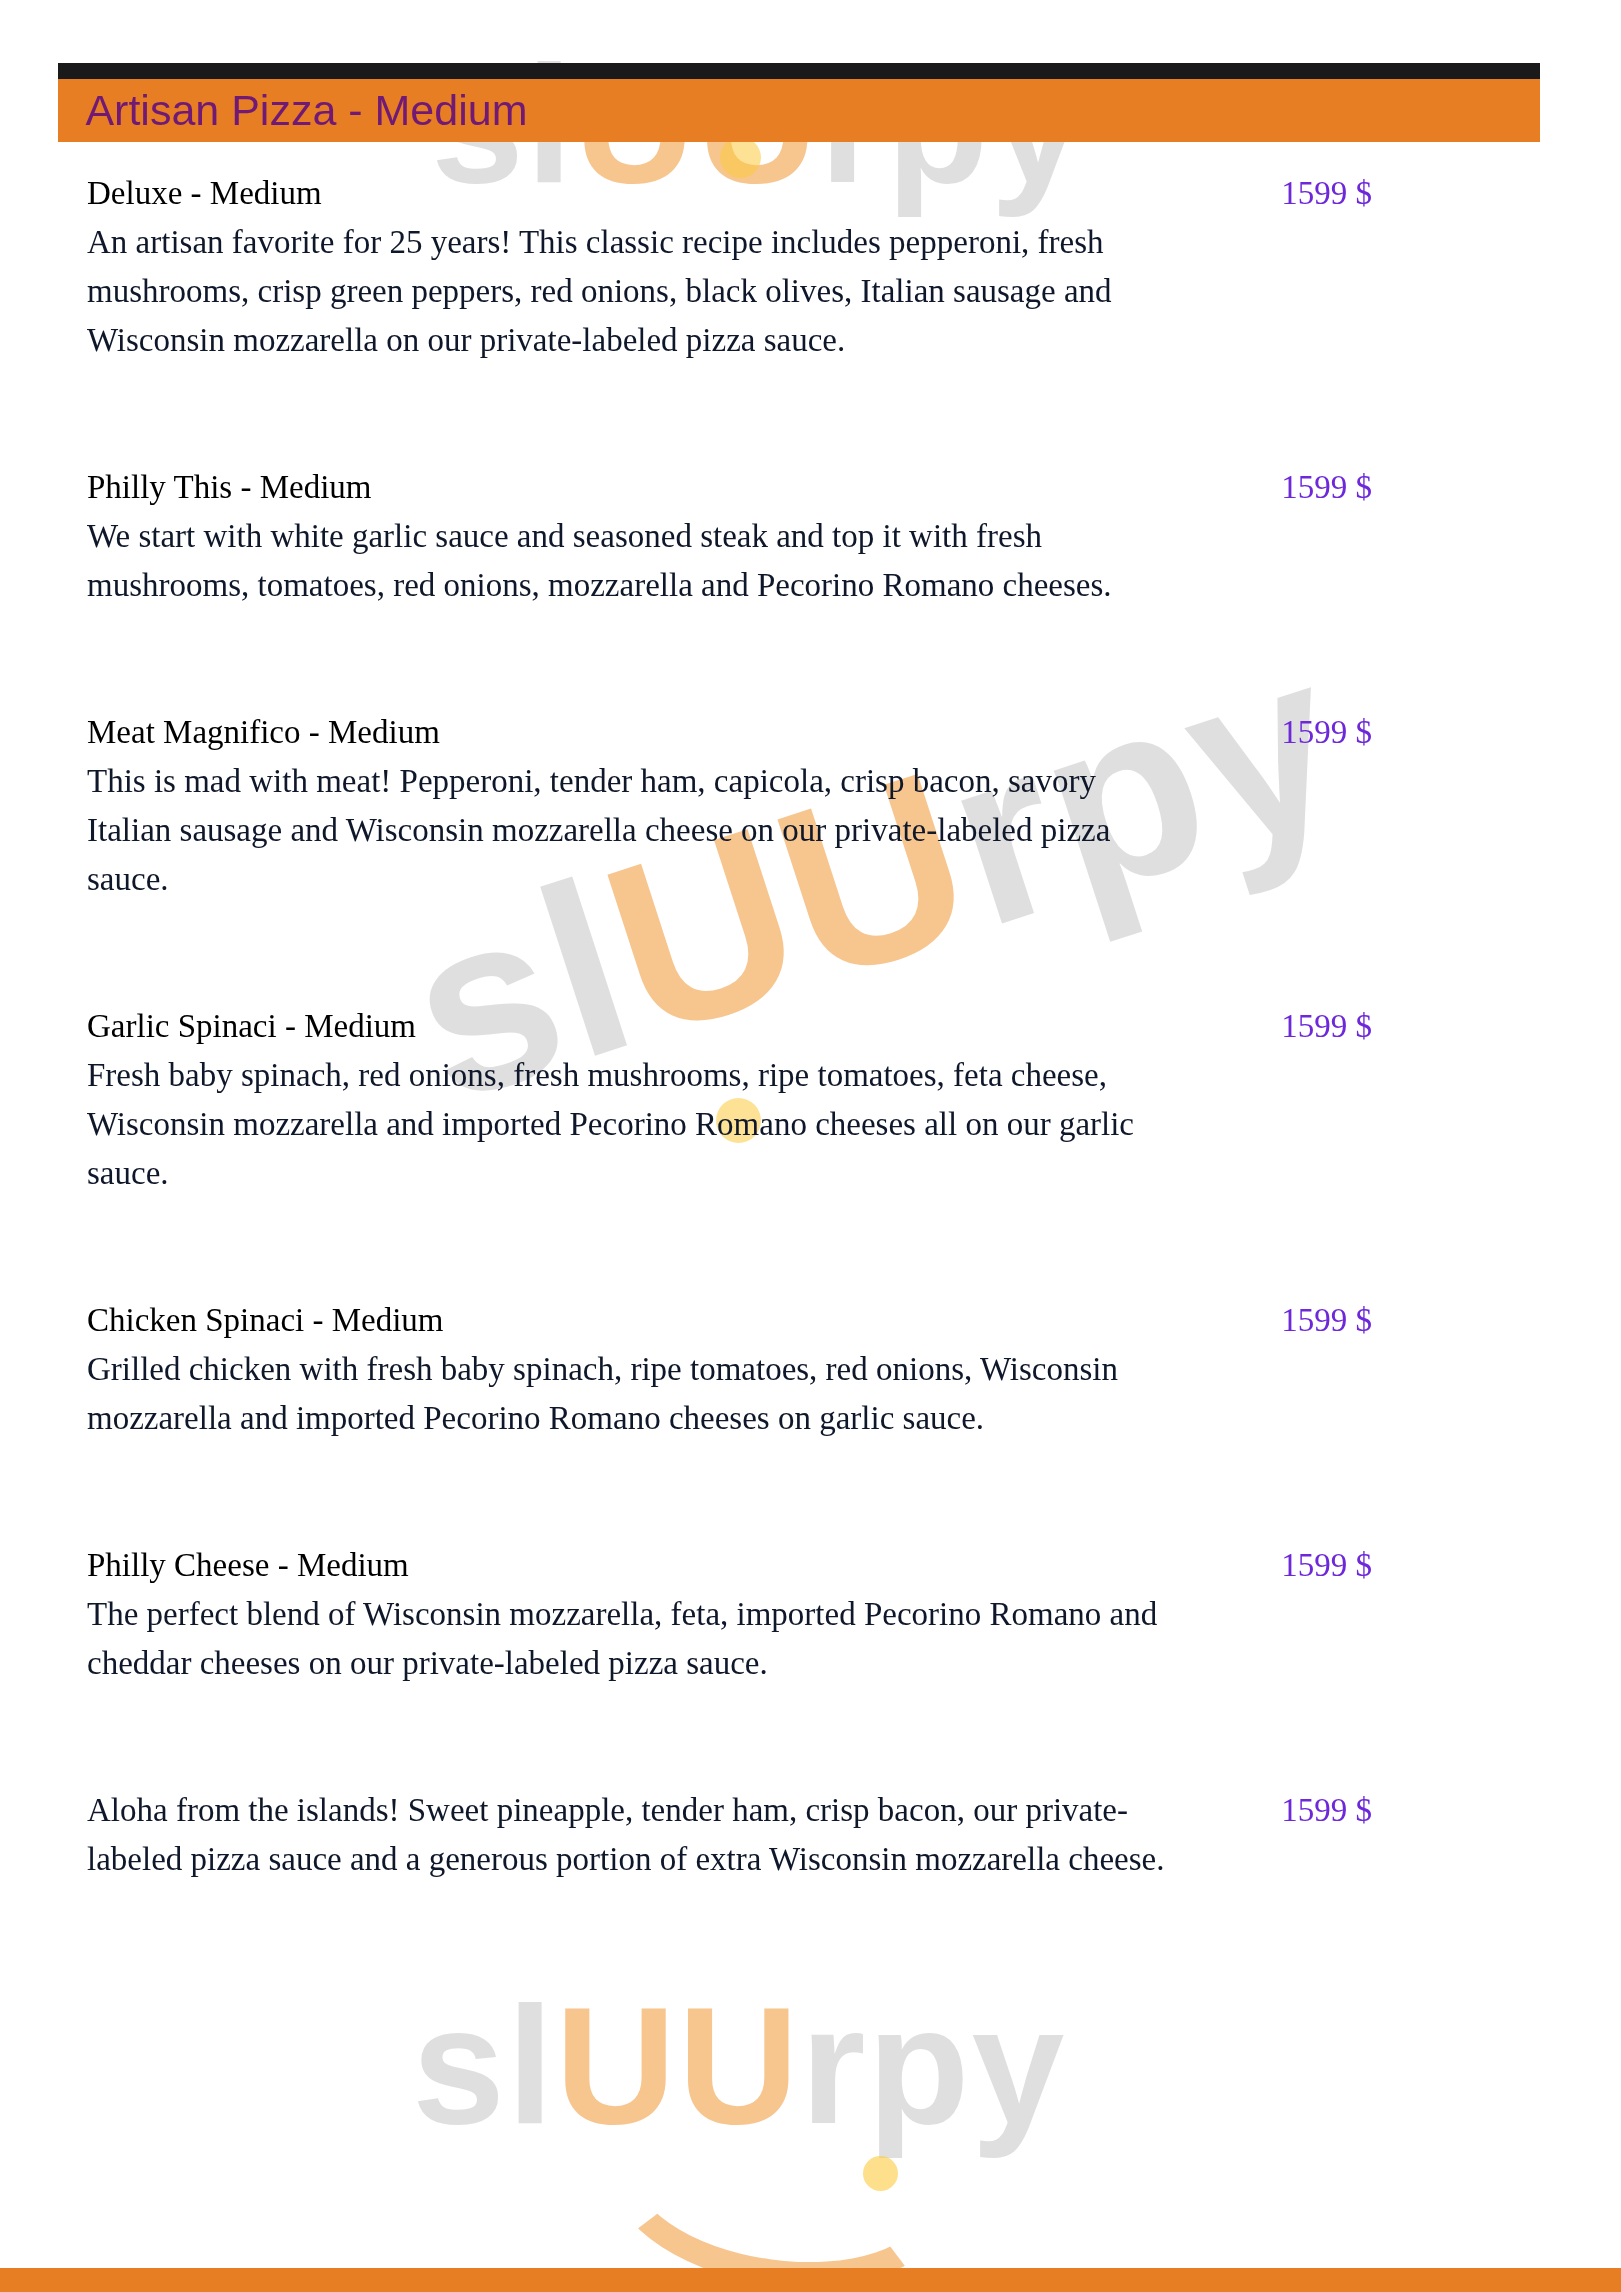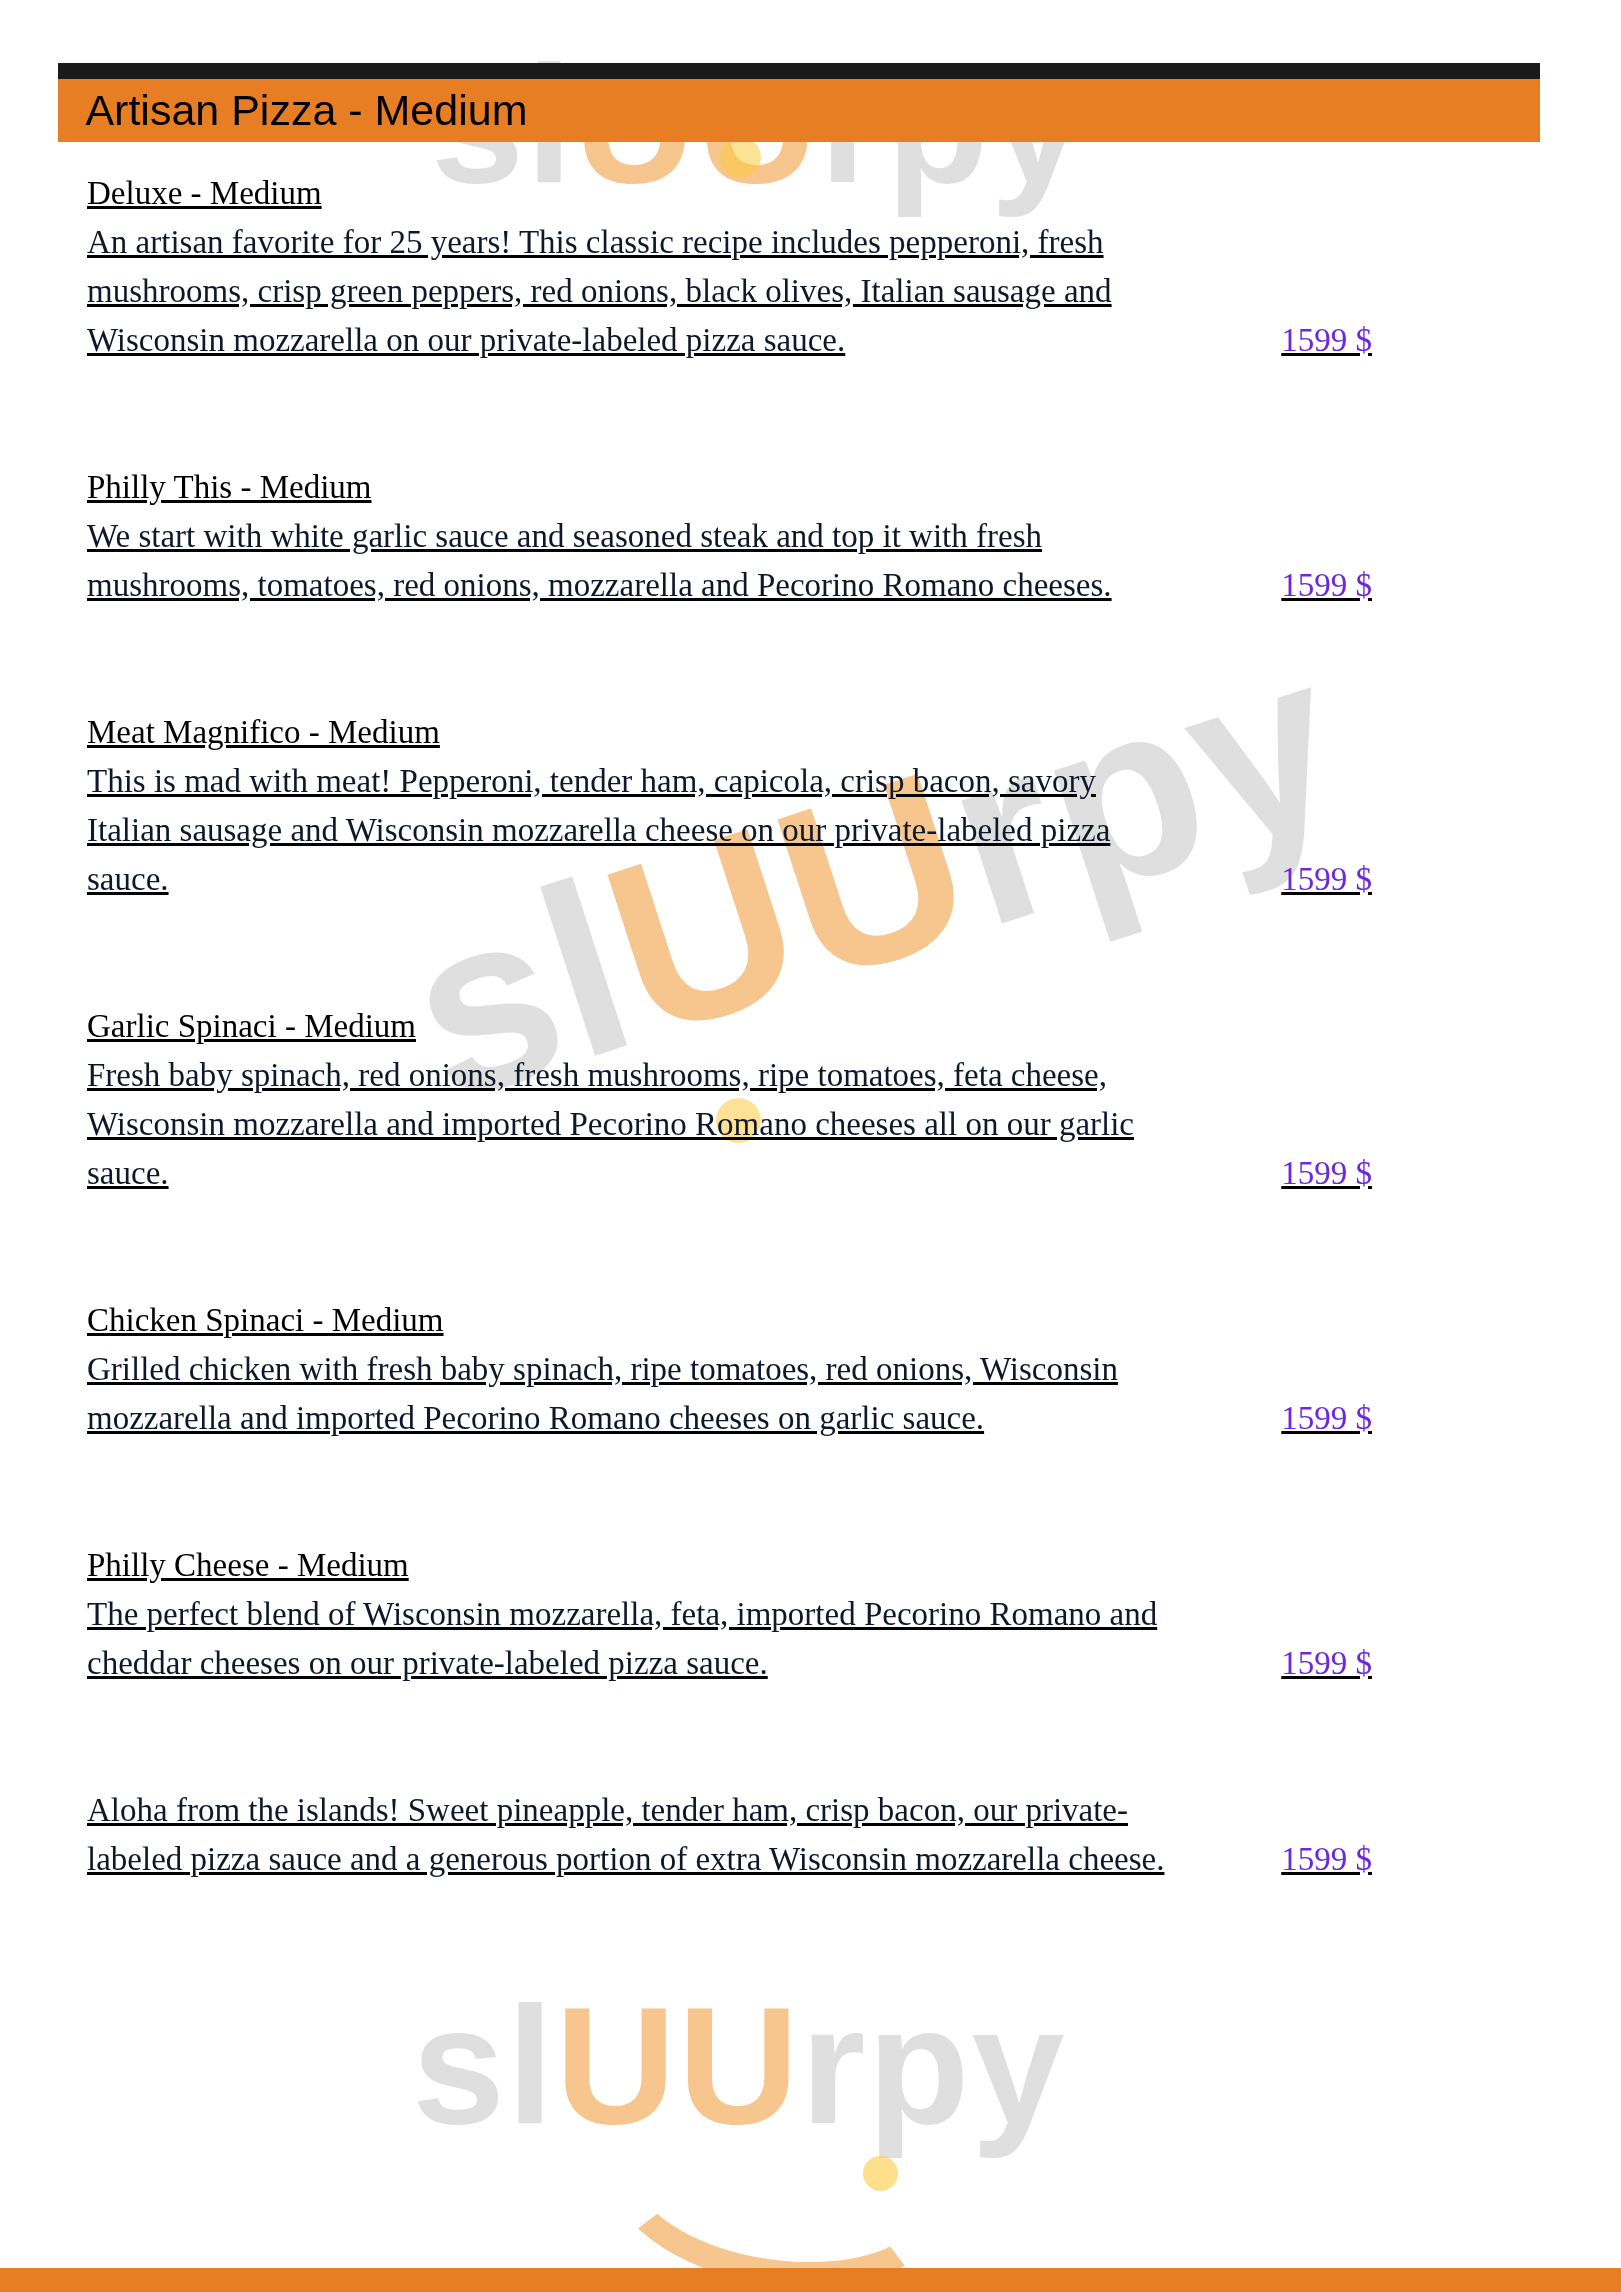--- a/index.html
+++ b/index.html
@@ -73,37 +73,36 @@
     left: 58px; top: 79px;
     width: 1482px; height: 63px;
     background: #E87E23;
     z-index: 2;
     display: flex;
     align-items: center;
   }
   .section-title {
     font-family: "Liberation Sans", sans-serif;
     font-size: 43px;
-    color: #000000;
+    color: #701a75;
     padding-left: 27.4px;
   }
 
   
   .items {
     position: relative;
     z-index: 1;
     padding: 169px 0 0 87px;
   }
   .item {
     width: 1285px;
     display: flex;
     justify-content: space-between;
-    align-items: flex-end;
+    align-items: flex-start;
     margin-bottom: 98px;
-    text-decoration: underline;
   }
   .item-left { width: 1098px; }
   .item-name {
     font-size: 33px;
     line-height: 49px;
     color: #000000;
   }
   .item-desc {
     font-size: 33px;
     line-height: 49px;

